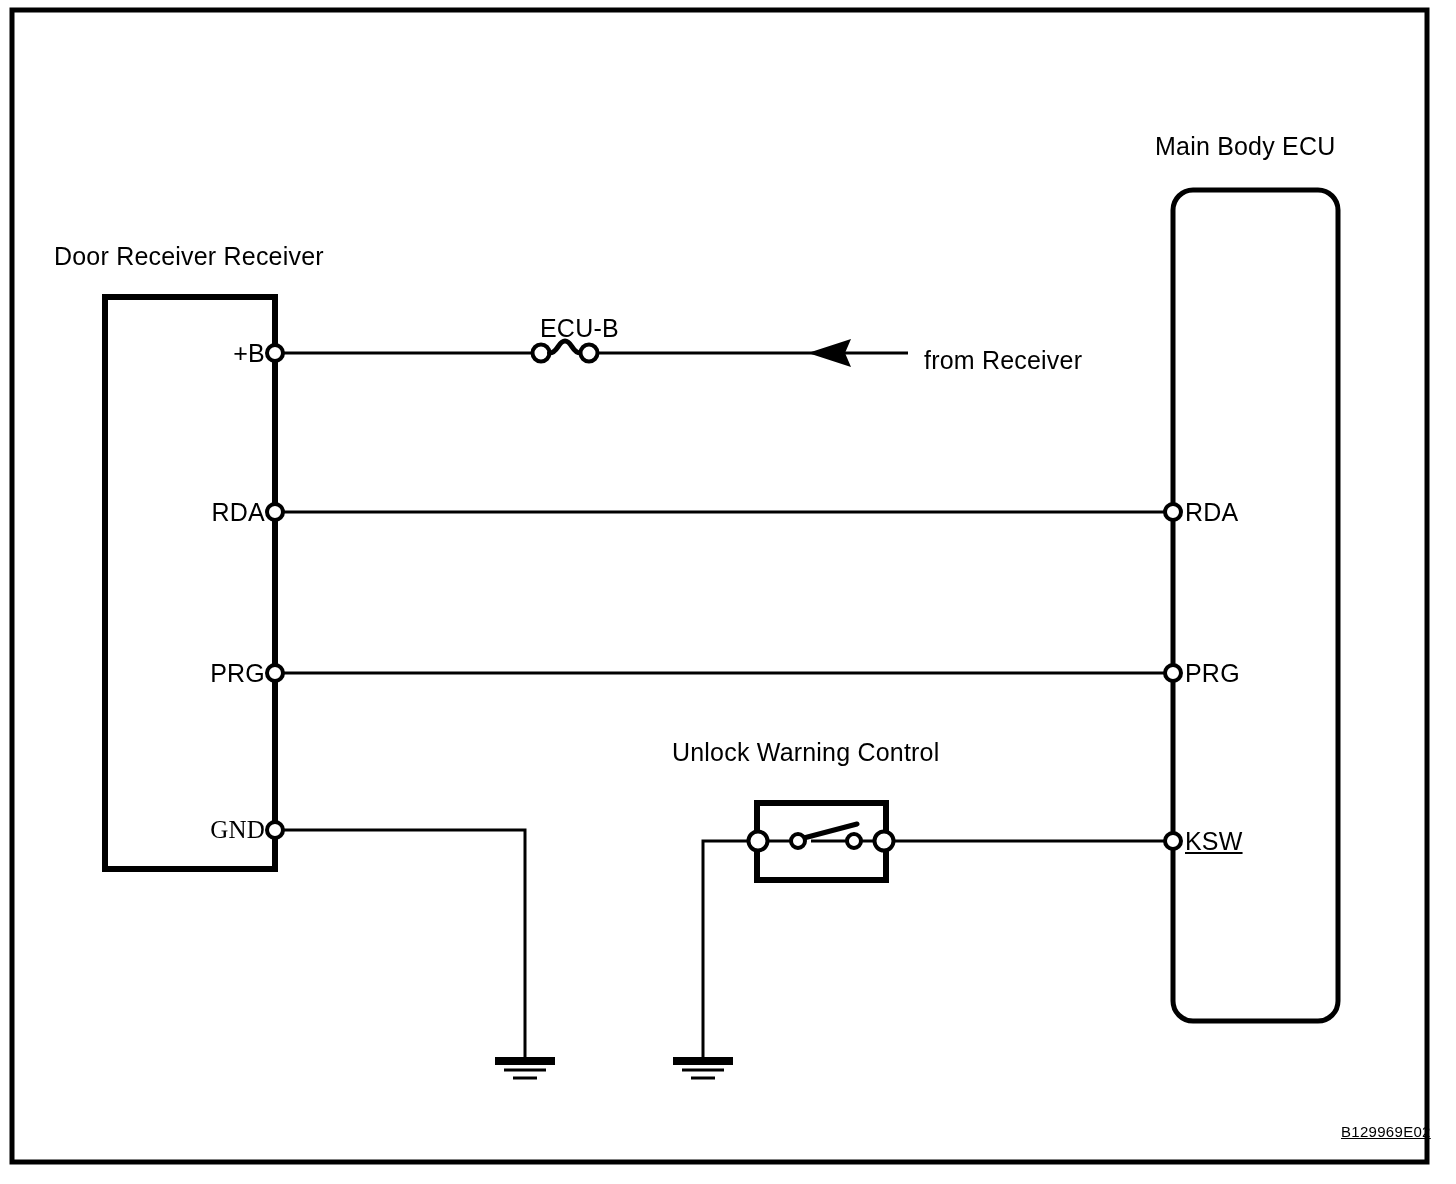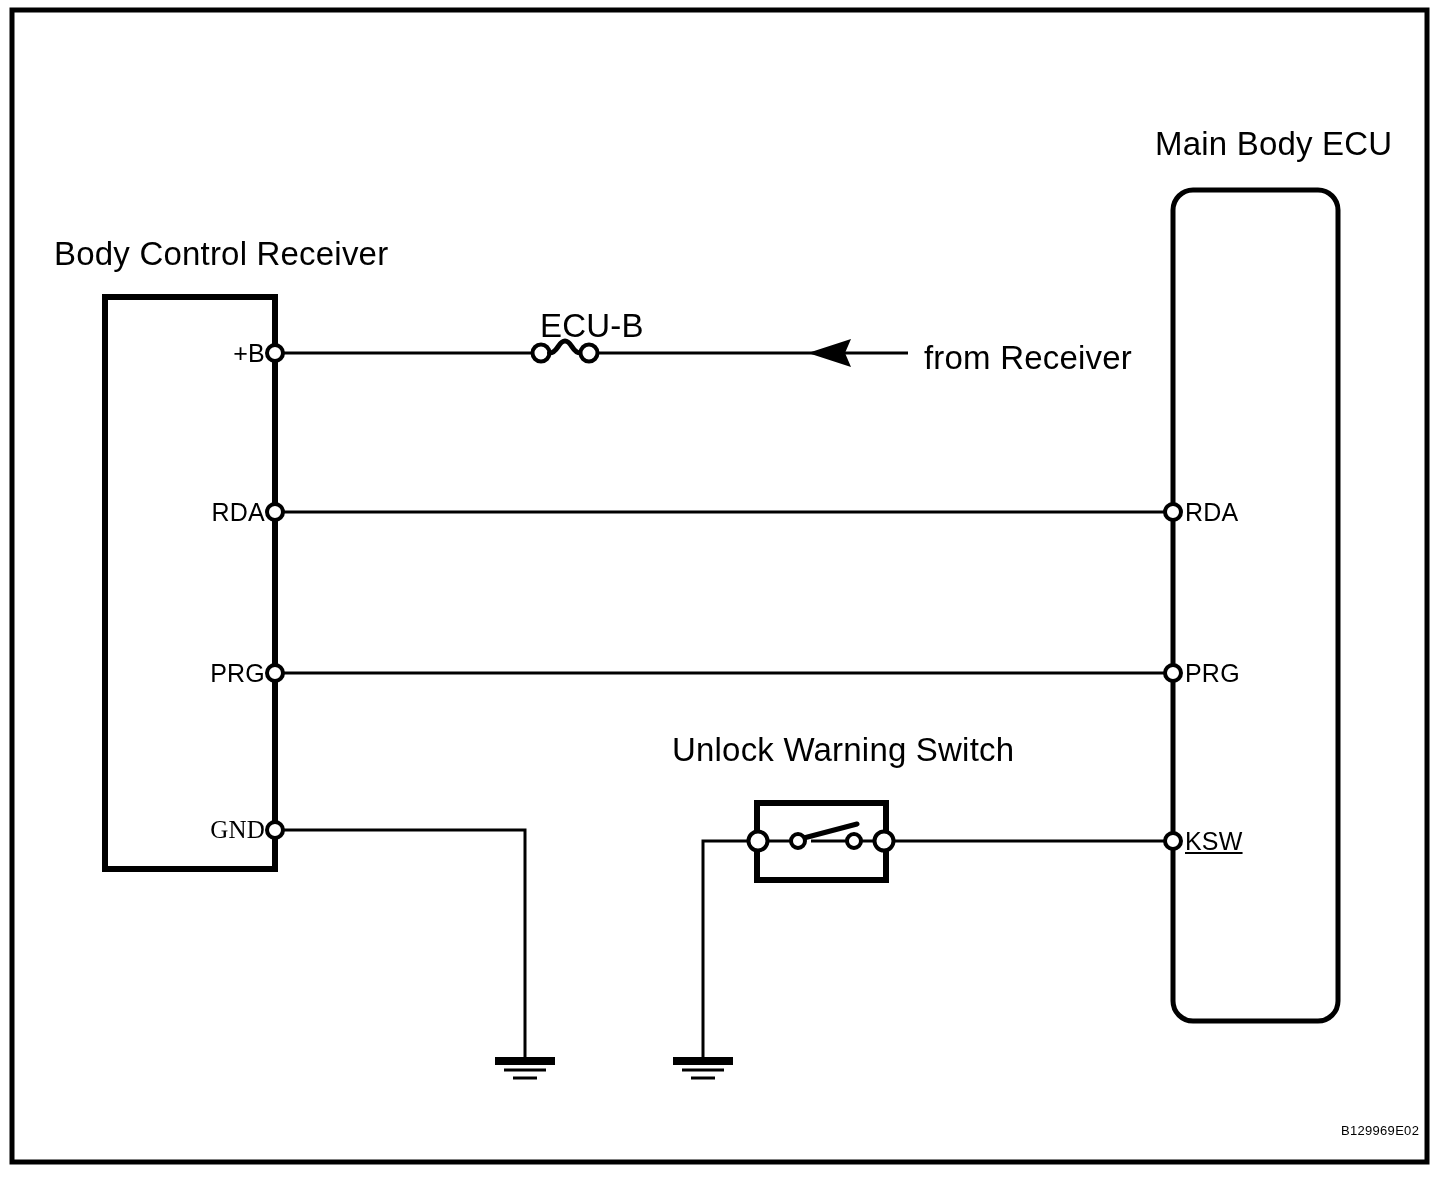--- a/index.html
+++ b/index.html
@@ -22,31 +22,33 @@
     width: 1456px;
     height: 1184px;
   }
   .lbl {
     position: absolute;
     color: #000000;
     white-space: nowrap;
     font-family: "Liberation Sans", sans-serif;
   }
   .title-lbl {
-    font-size: 33px;
+    font-size: 25px;
     letter-spacing: 0.2px;
+    margin-top: 7px;
   }
   .term-lbl {
     font-size: 25px;
     letter-spacing: 0.2px;
   }
   .code-lbl {
-    font-size: 13px;
+    font-size: 15px;
     letter-spacing: 0.3px;
     font-family: "Liberation Sans", sans-serif;
+    text-decoration: underline;
   }
   .r-anchor { transform: translateX(-100%); }
 </style>
 </head>
 <body>
 
 <div id="page">
 
   <svg id="diagram-svg" viewBox="0 0 1456 1184">
 
@@ -96,25 +98,25 @@
     <circle cx="275" cy="353" r="8" fill="#ffffff" stroke="#000000" stroke-width="4"></circle>
     <circle cx="275" cy="512" r="8" fill="#ffffff" stroke="#000000" stroke-width="4"></circle>
     <circle cx="275" cy="673" r="8" fill="#ffffff" stroke="#000000" stroke-width="4"></circle>
     <circle cx="275" cy="830" r="8" fill="#ffffff" stroke="#000000" stroke-width="4"></circle>
 
     <circle cx="1173" cy="512" r="8" fill="#ffffff" stroke="#000000" stroke-width="4"></circle>
     <circle cx="1173" cy="673" r="8" fill="#ffffff" stroke="#000000" stroke-width="4"></circle>
     <circle cx="1173" cy="841" r="8" fill="#ffffff" stroke="#000000" stroke-width="4"></circle>
   </svg>
 
-  <div class="lbl title-lbl" style="left:54px; top:235px;">Body Control Receiver</div>
+  <div class="lbl title-lbl" style="left:54px; top:235px;">Door Receiver Receiver</div>
 
   <div class="lbl title-lbl" style="left:1155px; top:125px;">Main Body ECU</div>
 
-  <div class="lbl title-lbl" style="left:672px; top:731px;">Unlock Warning Switch</div>
+  <div class="lbl title-lbl" style="left:672px; top:731px;">Unlock Warning Control</div>
 
   <div class="lbl title-lbl" style="left:540px; top:307px;">ECU-B</div>
 
   <div class="lbl title-lbl" style="left:924px; top:339px;">from Receiver</div>
 
   <div class="lbl term-lbl r-anchor" style="left:265px; top:339px;">+B</div>
   <div class="lbl term-lbl r-anchor" style="left:265px; top:498px;">RDA</div>
   <div class="lbl term-lbl r-anchor" style="left:265px; top:659px;">PRG</div>
   <div class="lbl term-lbl r-anchor" style="left:265px; top:816px;font-family:Liberation Serif, serif;">GND</div>
 

